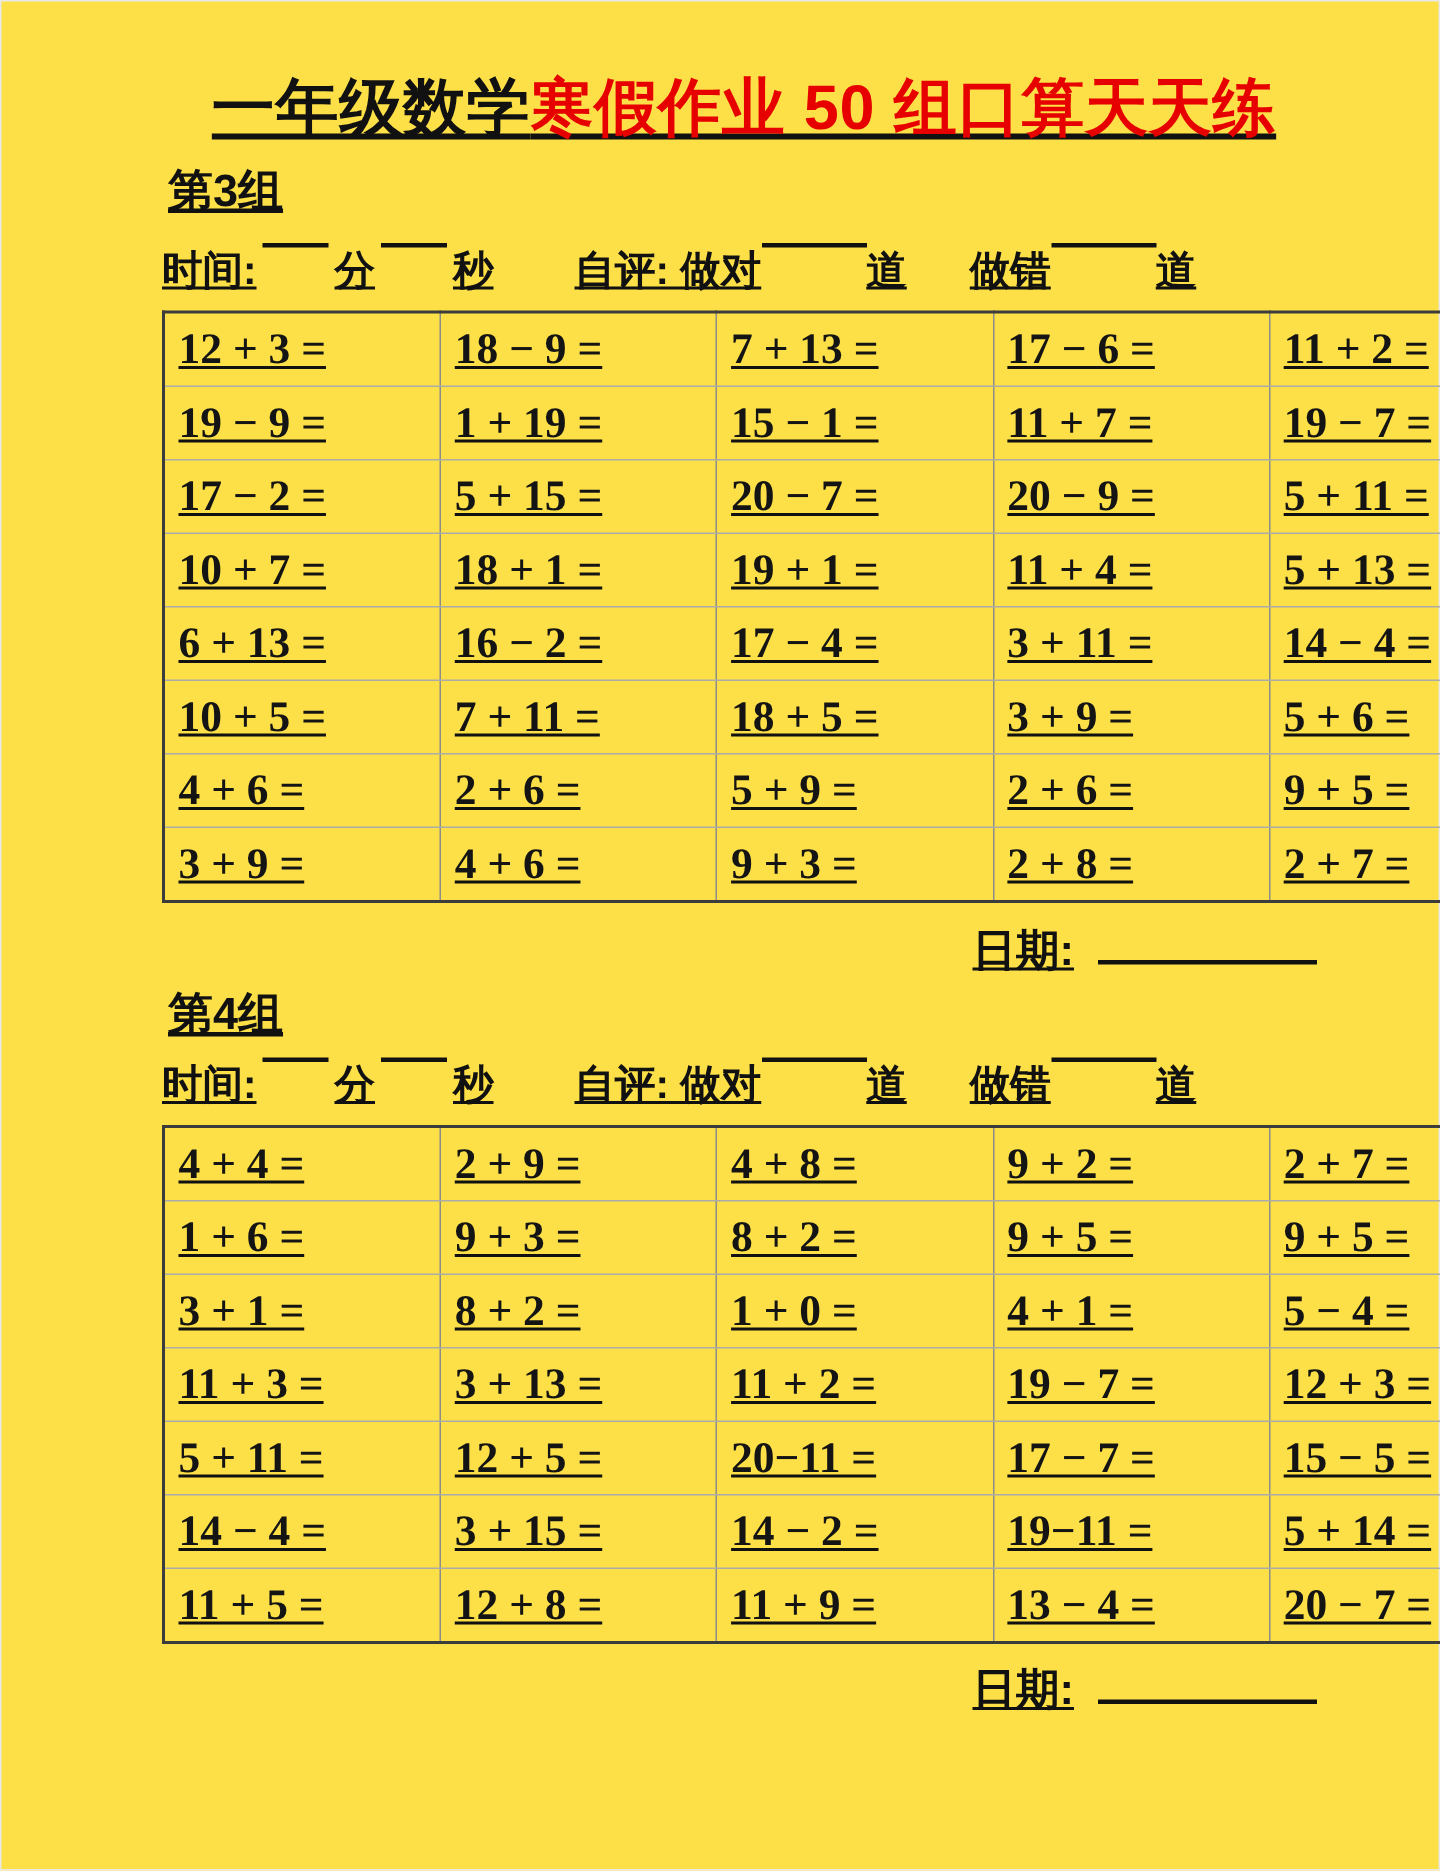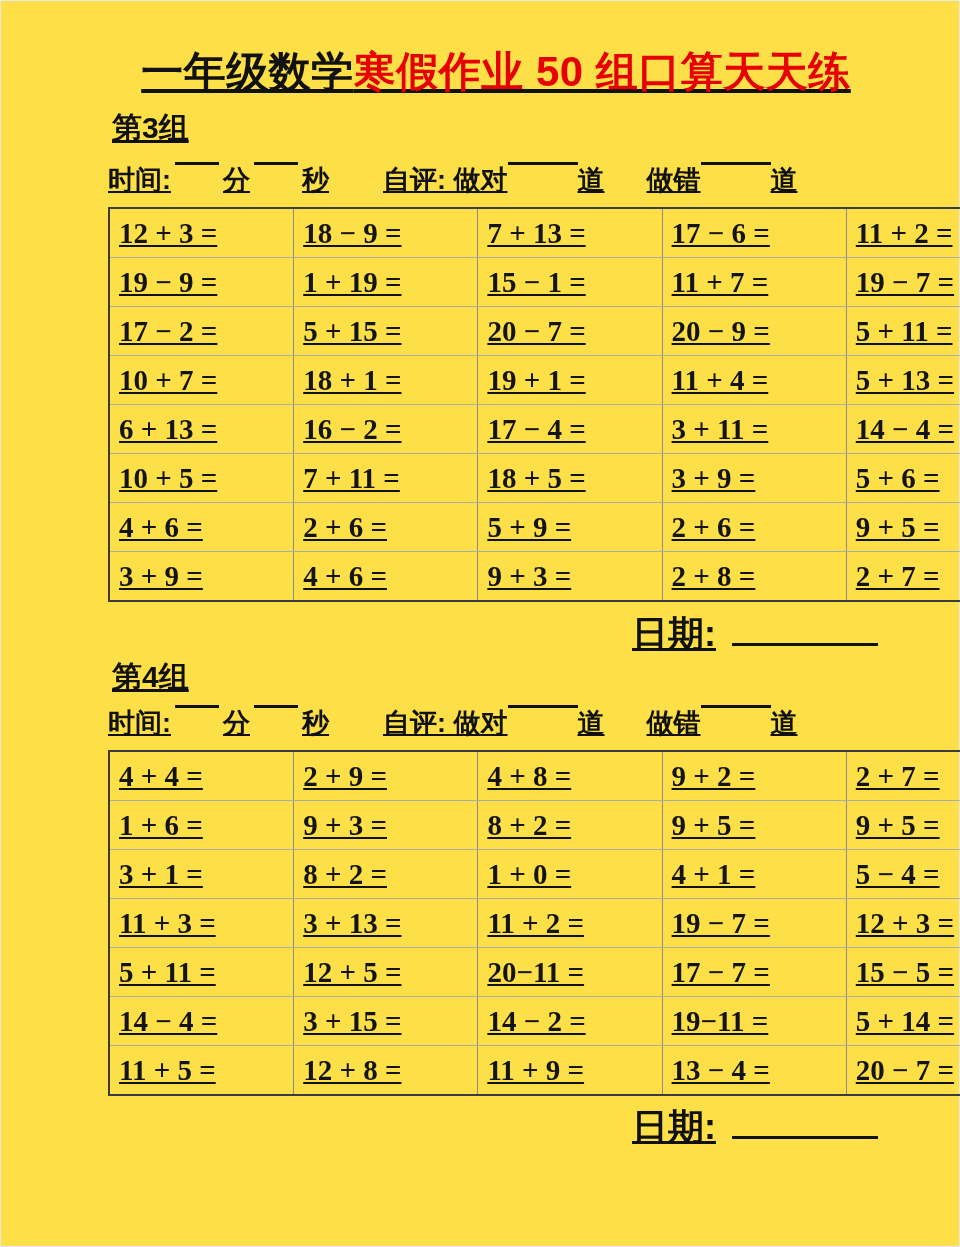--- a/index.html
+++ b/index.html
@@ -73,21 +73,21 @@
     padding:0 0 0 9px;
     vertical-align:middle;
     white-space:nowrap;
     overflow:hidden;
   }
   .date-line {
     margin-top:13px;
     display:flex;
     justify-content:flex-end;
     align-items:baseline;
-    font-size:36px;
+    font-size:29px;
     font-weight:700;
     line-height:38px;
     padding-right:6px;
   }
   .date-blank { width:146px; margin-left:16px; border-bottom:3px solid #111; }
   .group-title.second { margin-top:6px; }
   .meta-line.second { margin-top:10px; }
   .date-line.second { margin-top:12px; }
   .page-footer {
     margin-top:12px;

